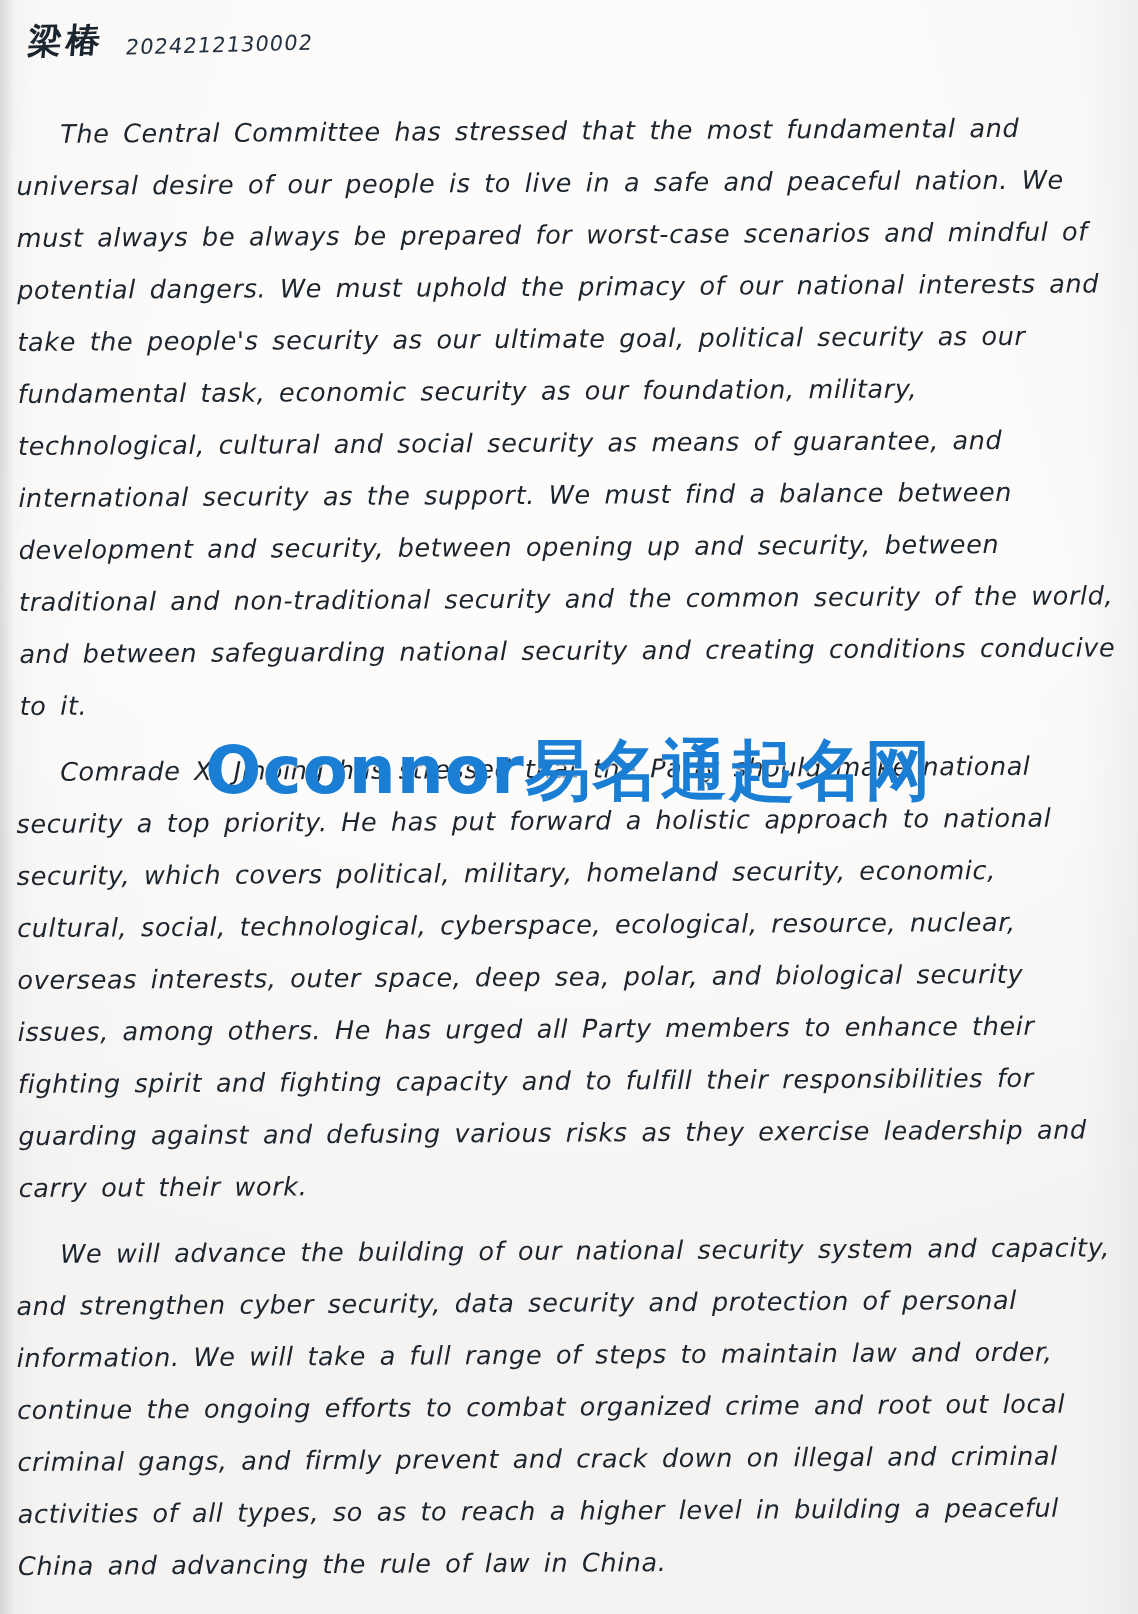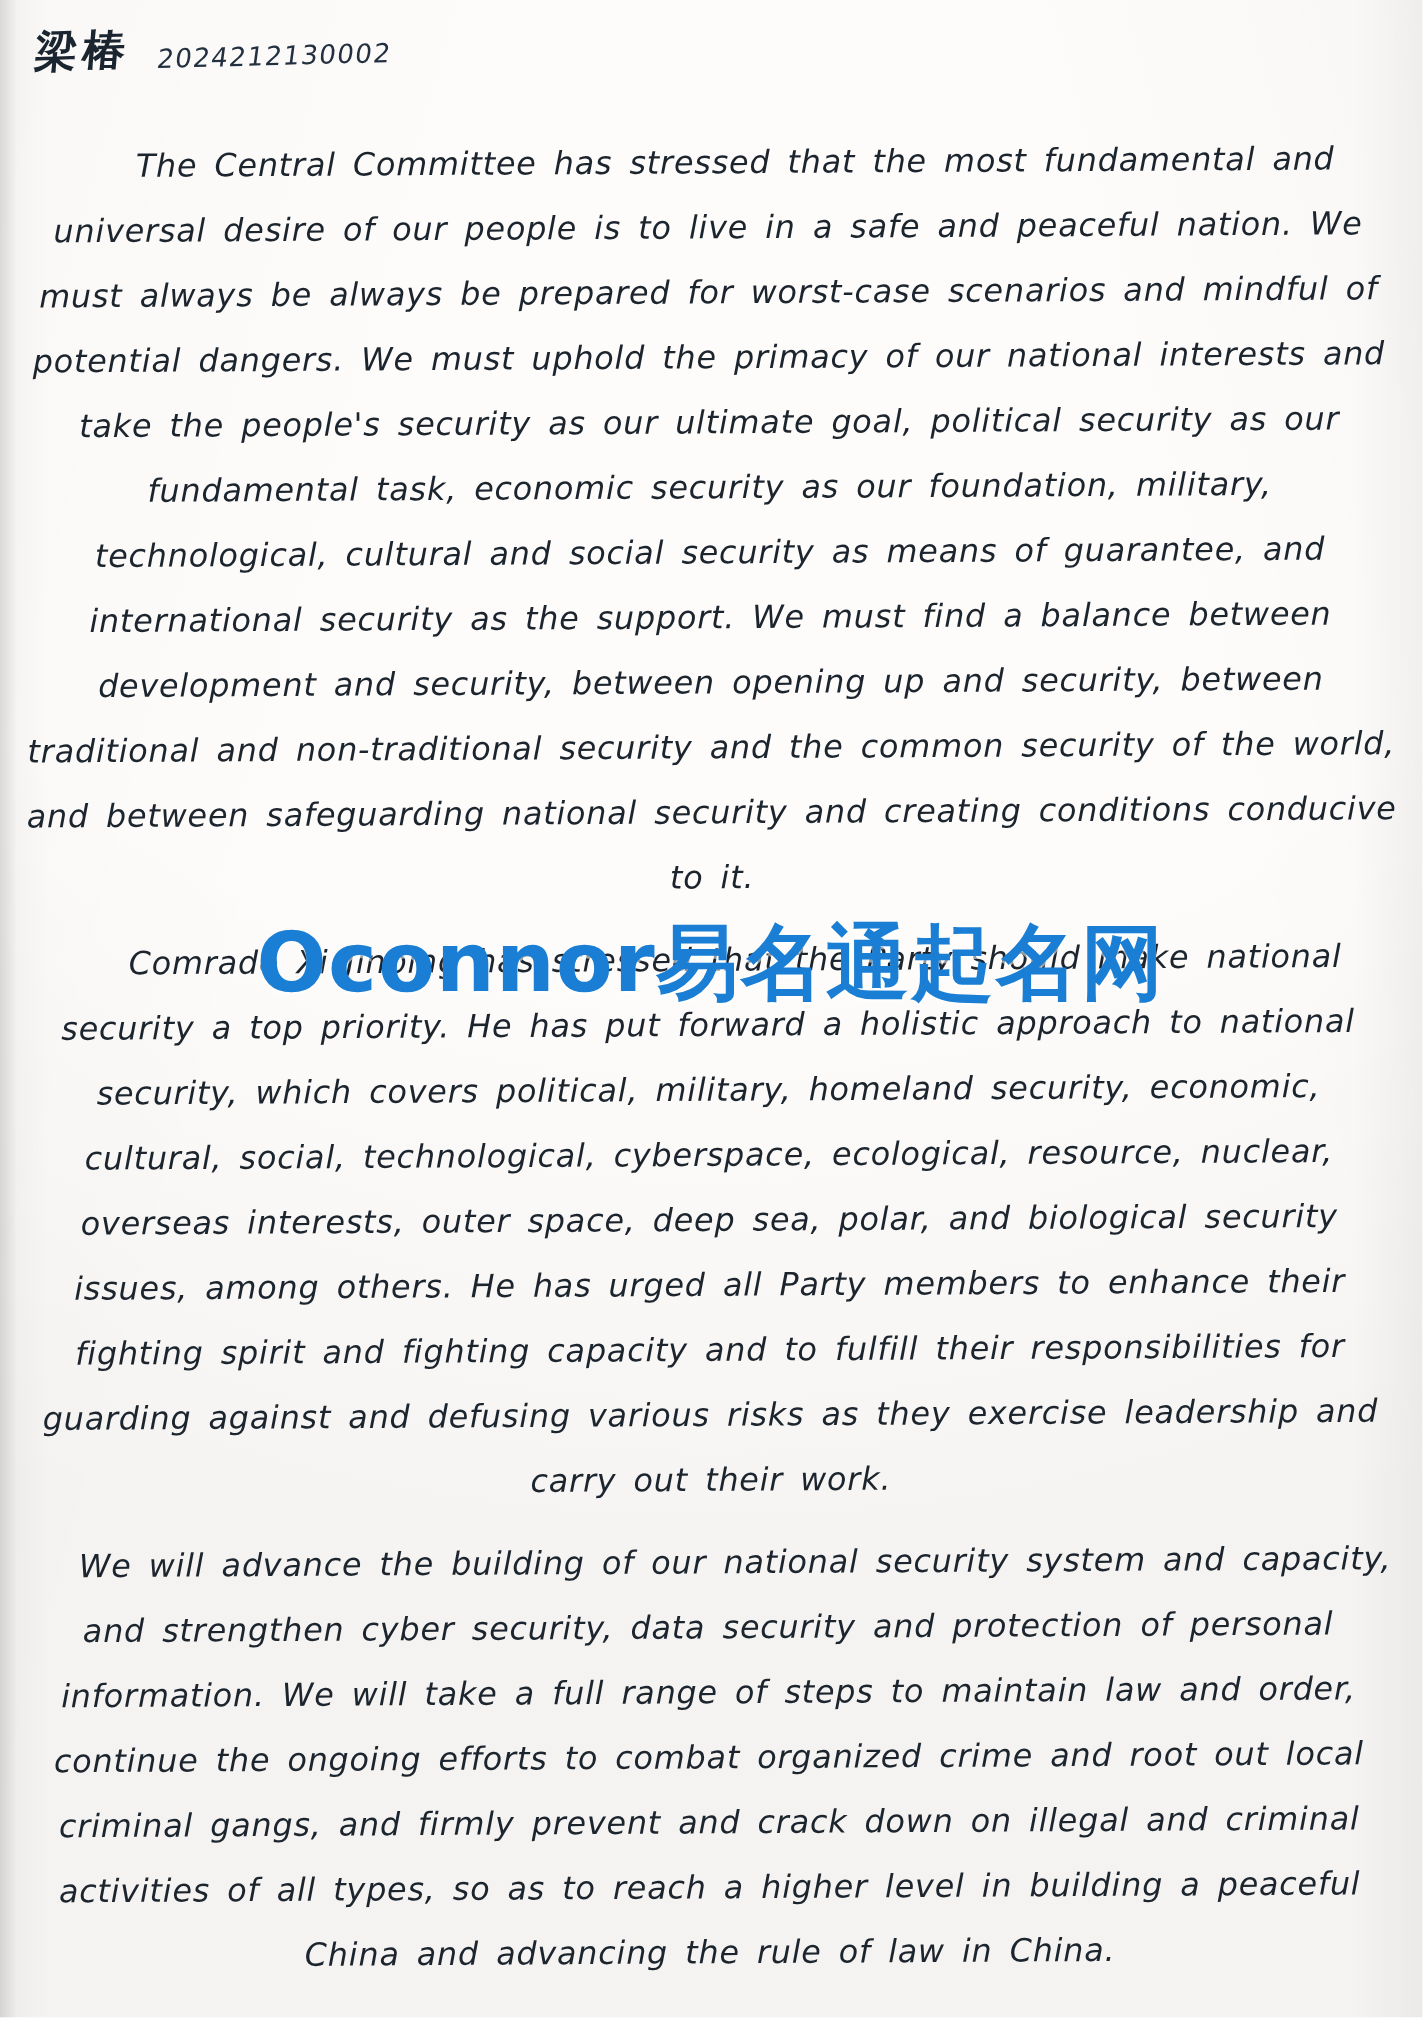--- a/index.html
+++ b/index.html
@@ -72,21 +72,20 @@
     position: absolute;
     left: 16px;
     top: 108px;
     width: 1100px;
     font-family: "DejaVu Sans", sans-serif;
     color: #1c242e;
     font-size: 25.5px;
     line-height: 52px;
     letter-spacing: 0.6px;
     word-spacing: 5px;
-    text-align: center;
   }
   .para {
     margin: 0 0 6px 0;
     text-indent: 44px;
     transform: rotate(-0.35deg);
     transform-origin: left top;
   }
   .para.p1 { text-indent: 44px; }
   .para.p2 { margin-top: 14px; }
   .para.p3 { margin-top: 14px; }

